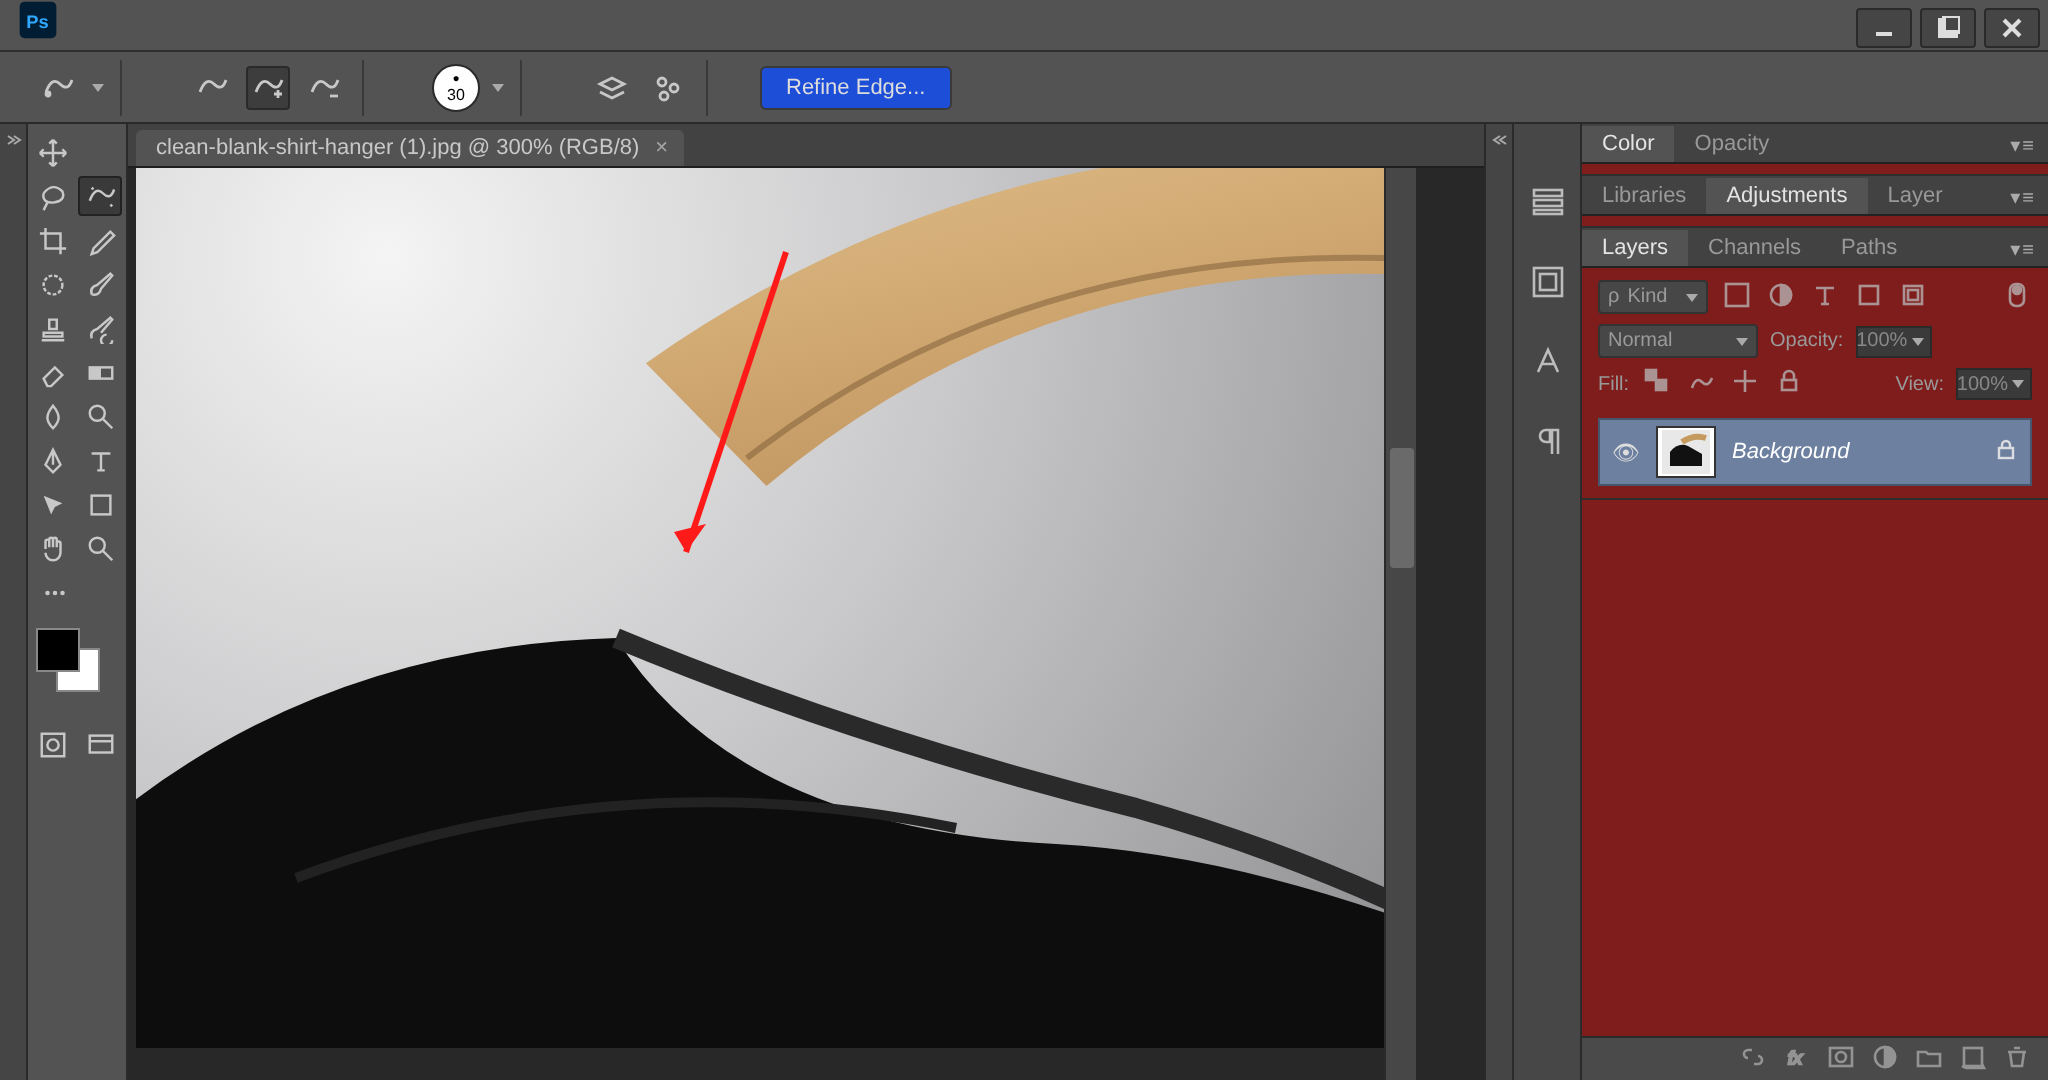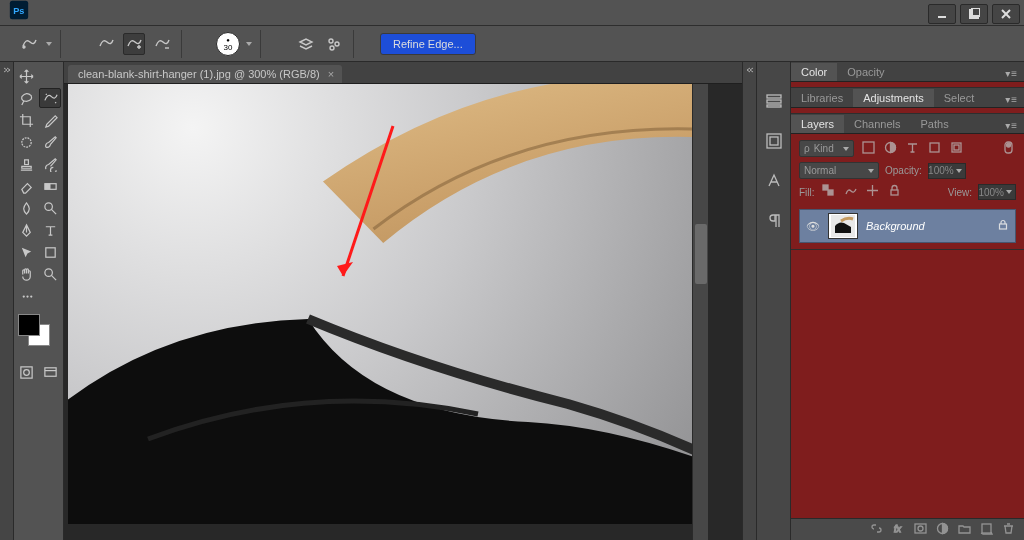--- a/index.html
+++ b/index.html
@@ -428,21 +428,21 @@
     <div class="panel-tabs">
       <div class="ptab active">Color</div>
       <div class="ptab">Opacity</div>
       <div class="panel-menu">▾≡</div>
     </div>
     <div class="panel-body collapsed"></div>
 
     <div class="panel-tabs">
       <div class="ptab">Libraries</div>
       <div class="ptab active">Adjustments</div>
-      <div class="ptab">Select</div>
+      <div class="ptab">Layer</div>
       <div class="panel-menu">▾≡</div>
     </div>
     <div class="panel-body collapsed"></div>
 
     <div class="panel-tabs">
       <div class="ptab active">Layers</div>
       <div class="ptab">Channels</div>
       <div class="ptab">Paths</div>
       <div class="panel-menu">▾≡</div>
     </div>

